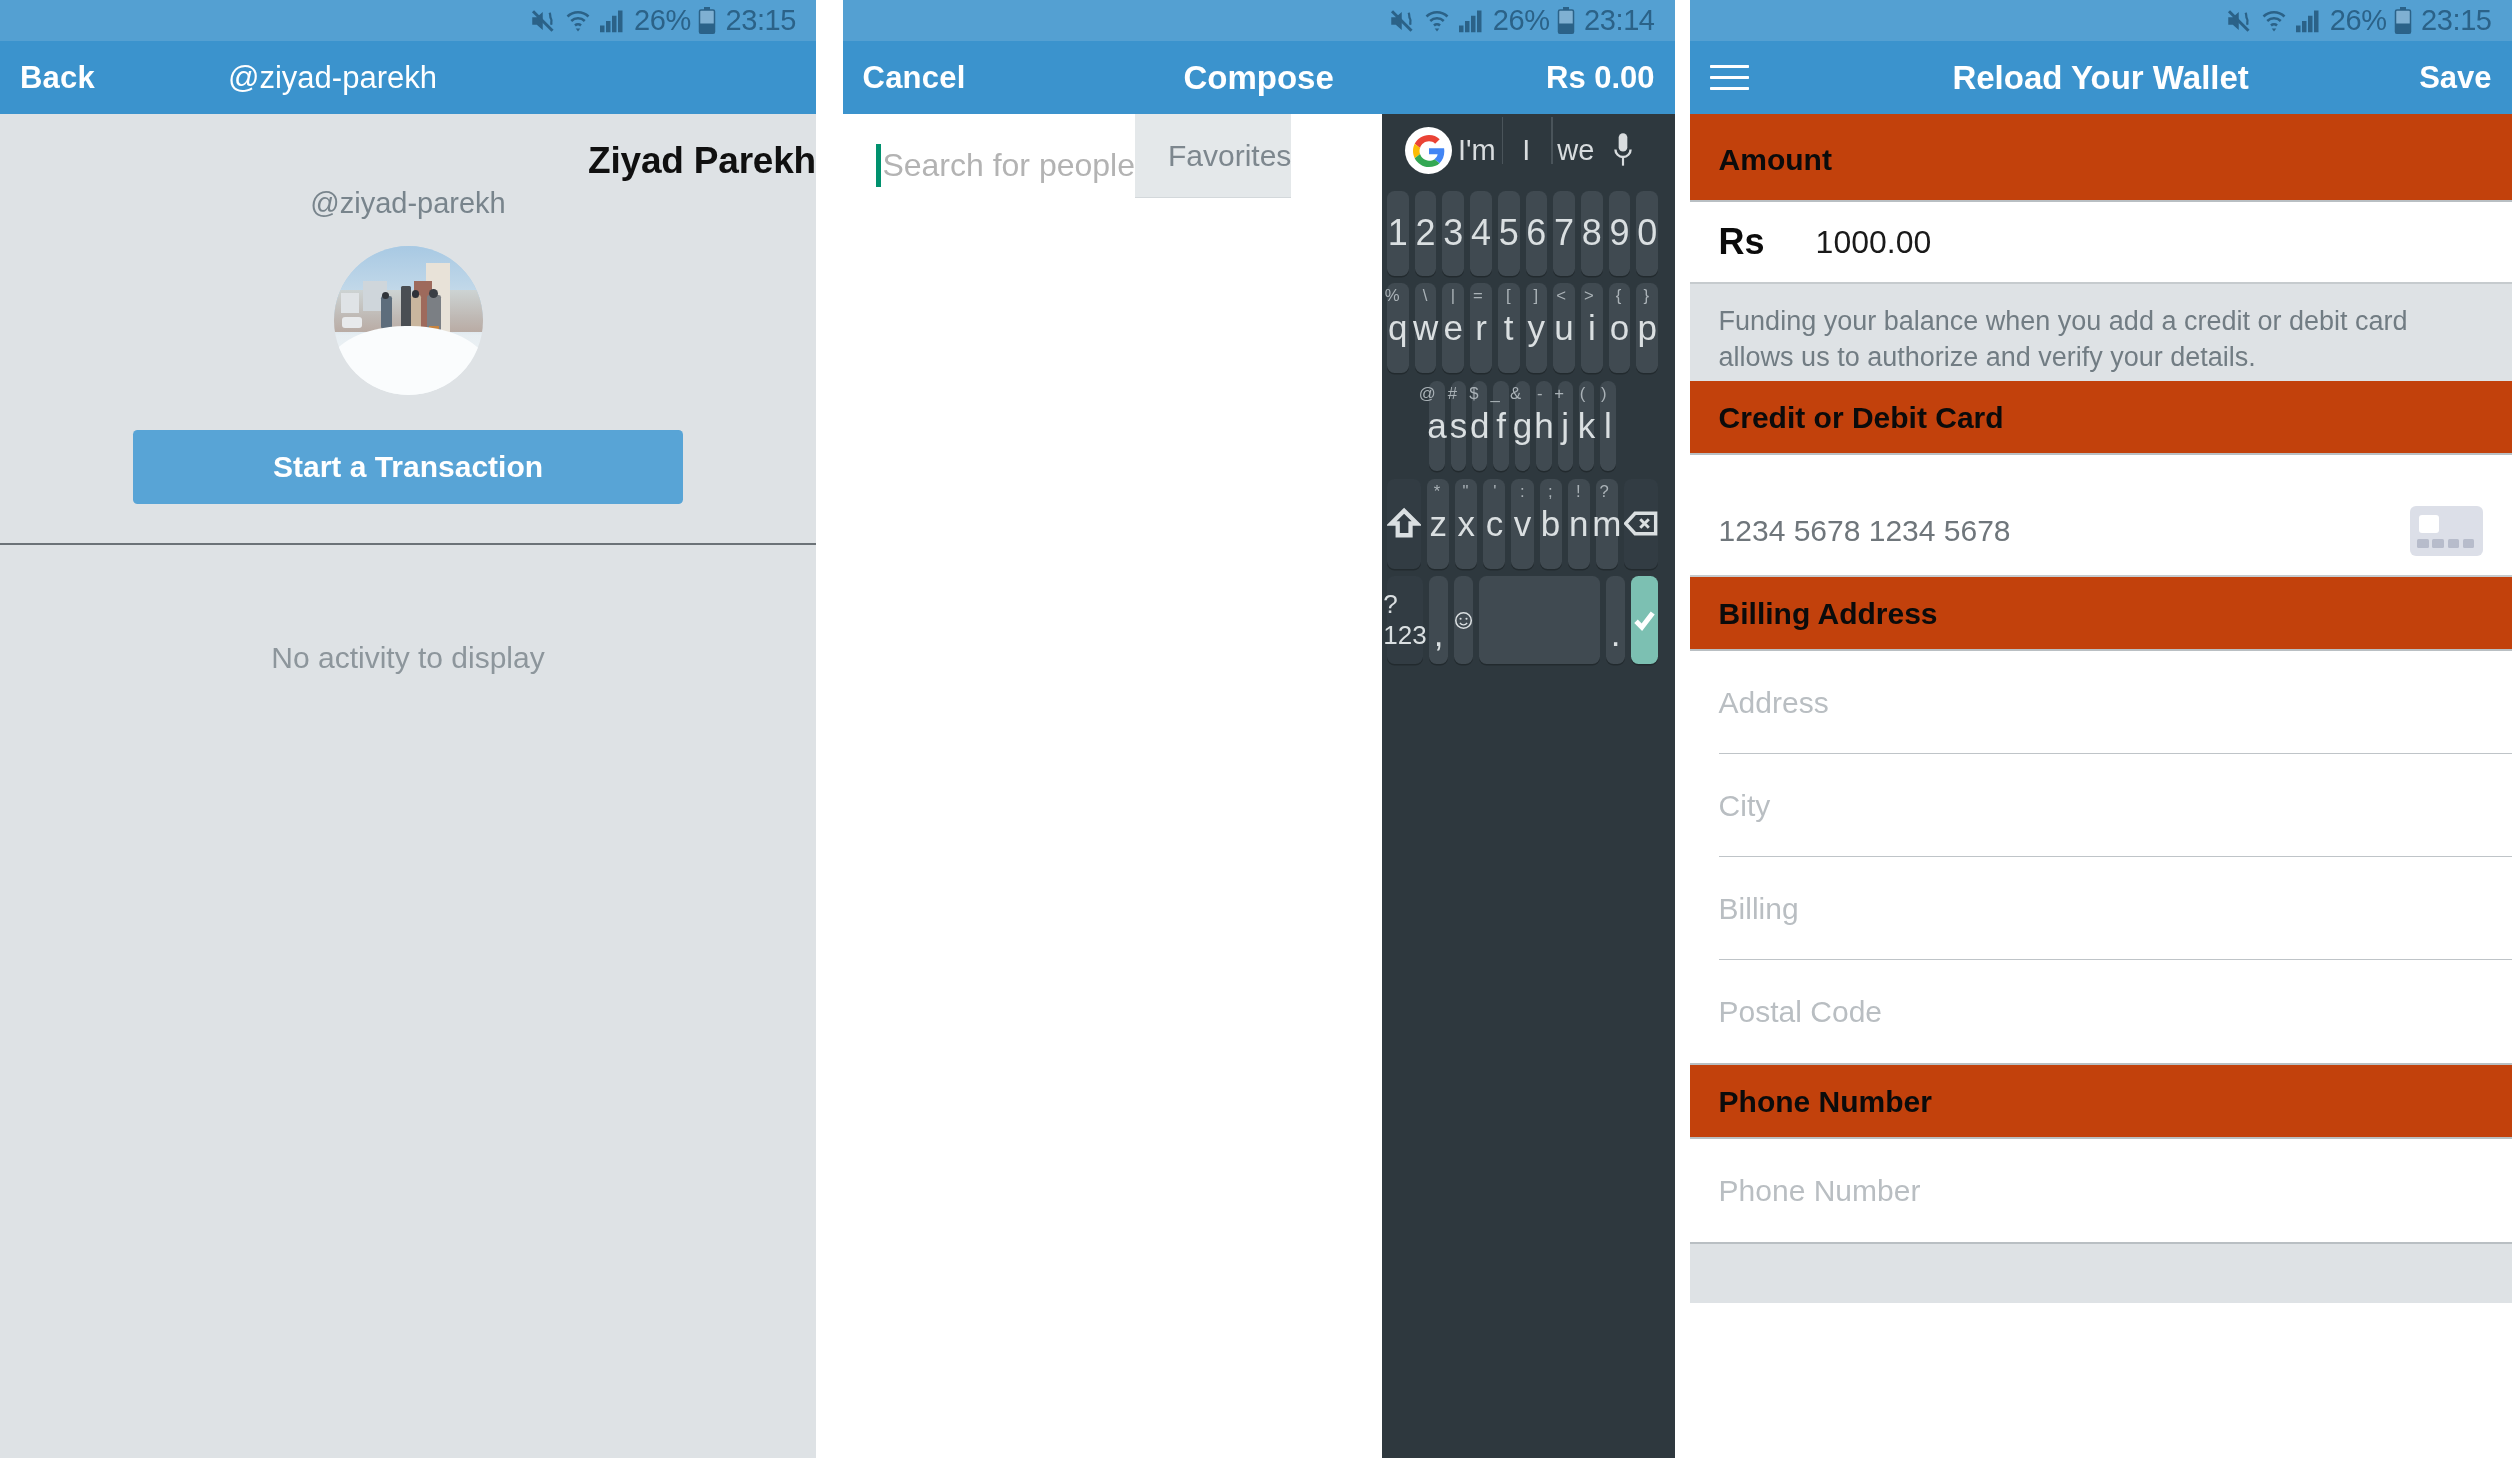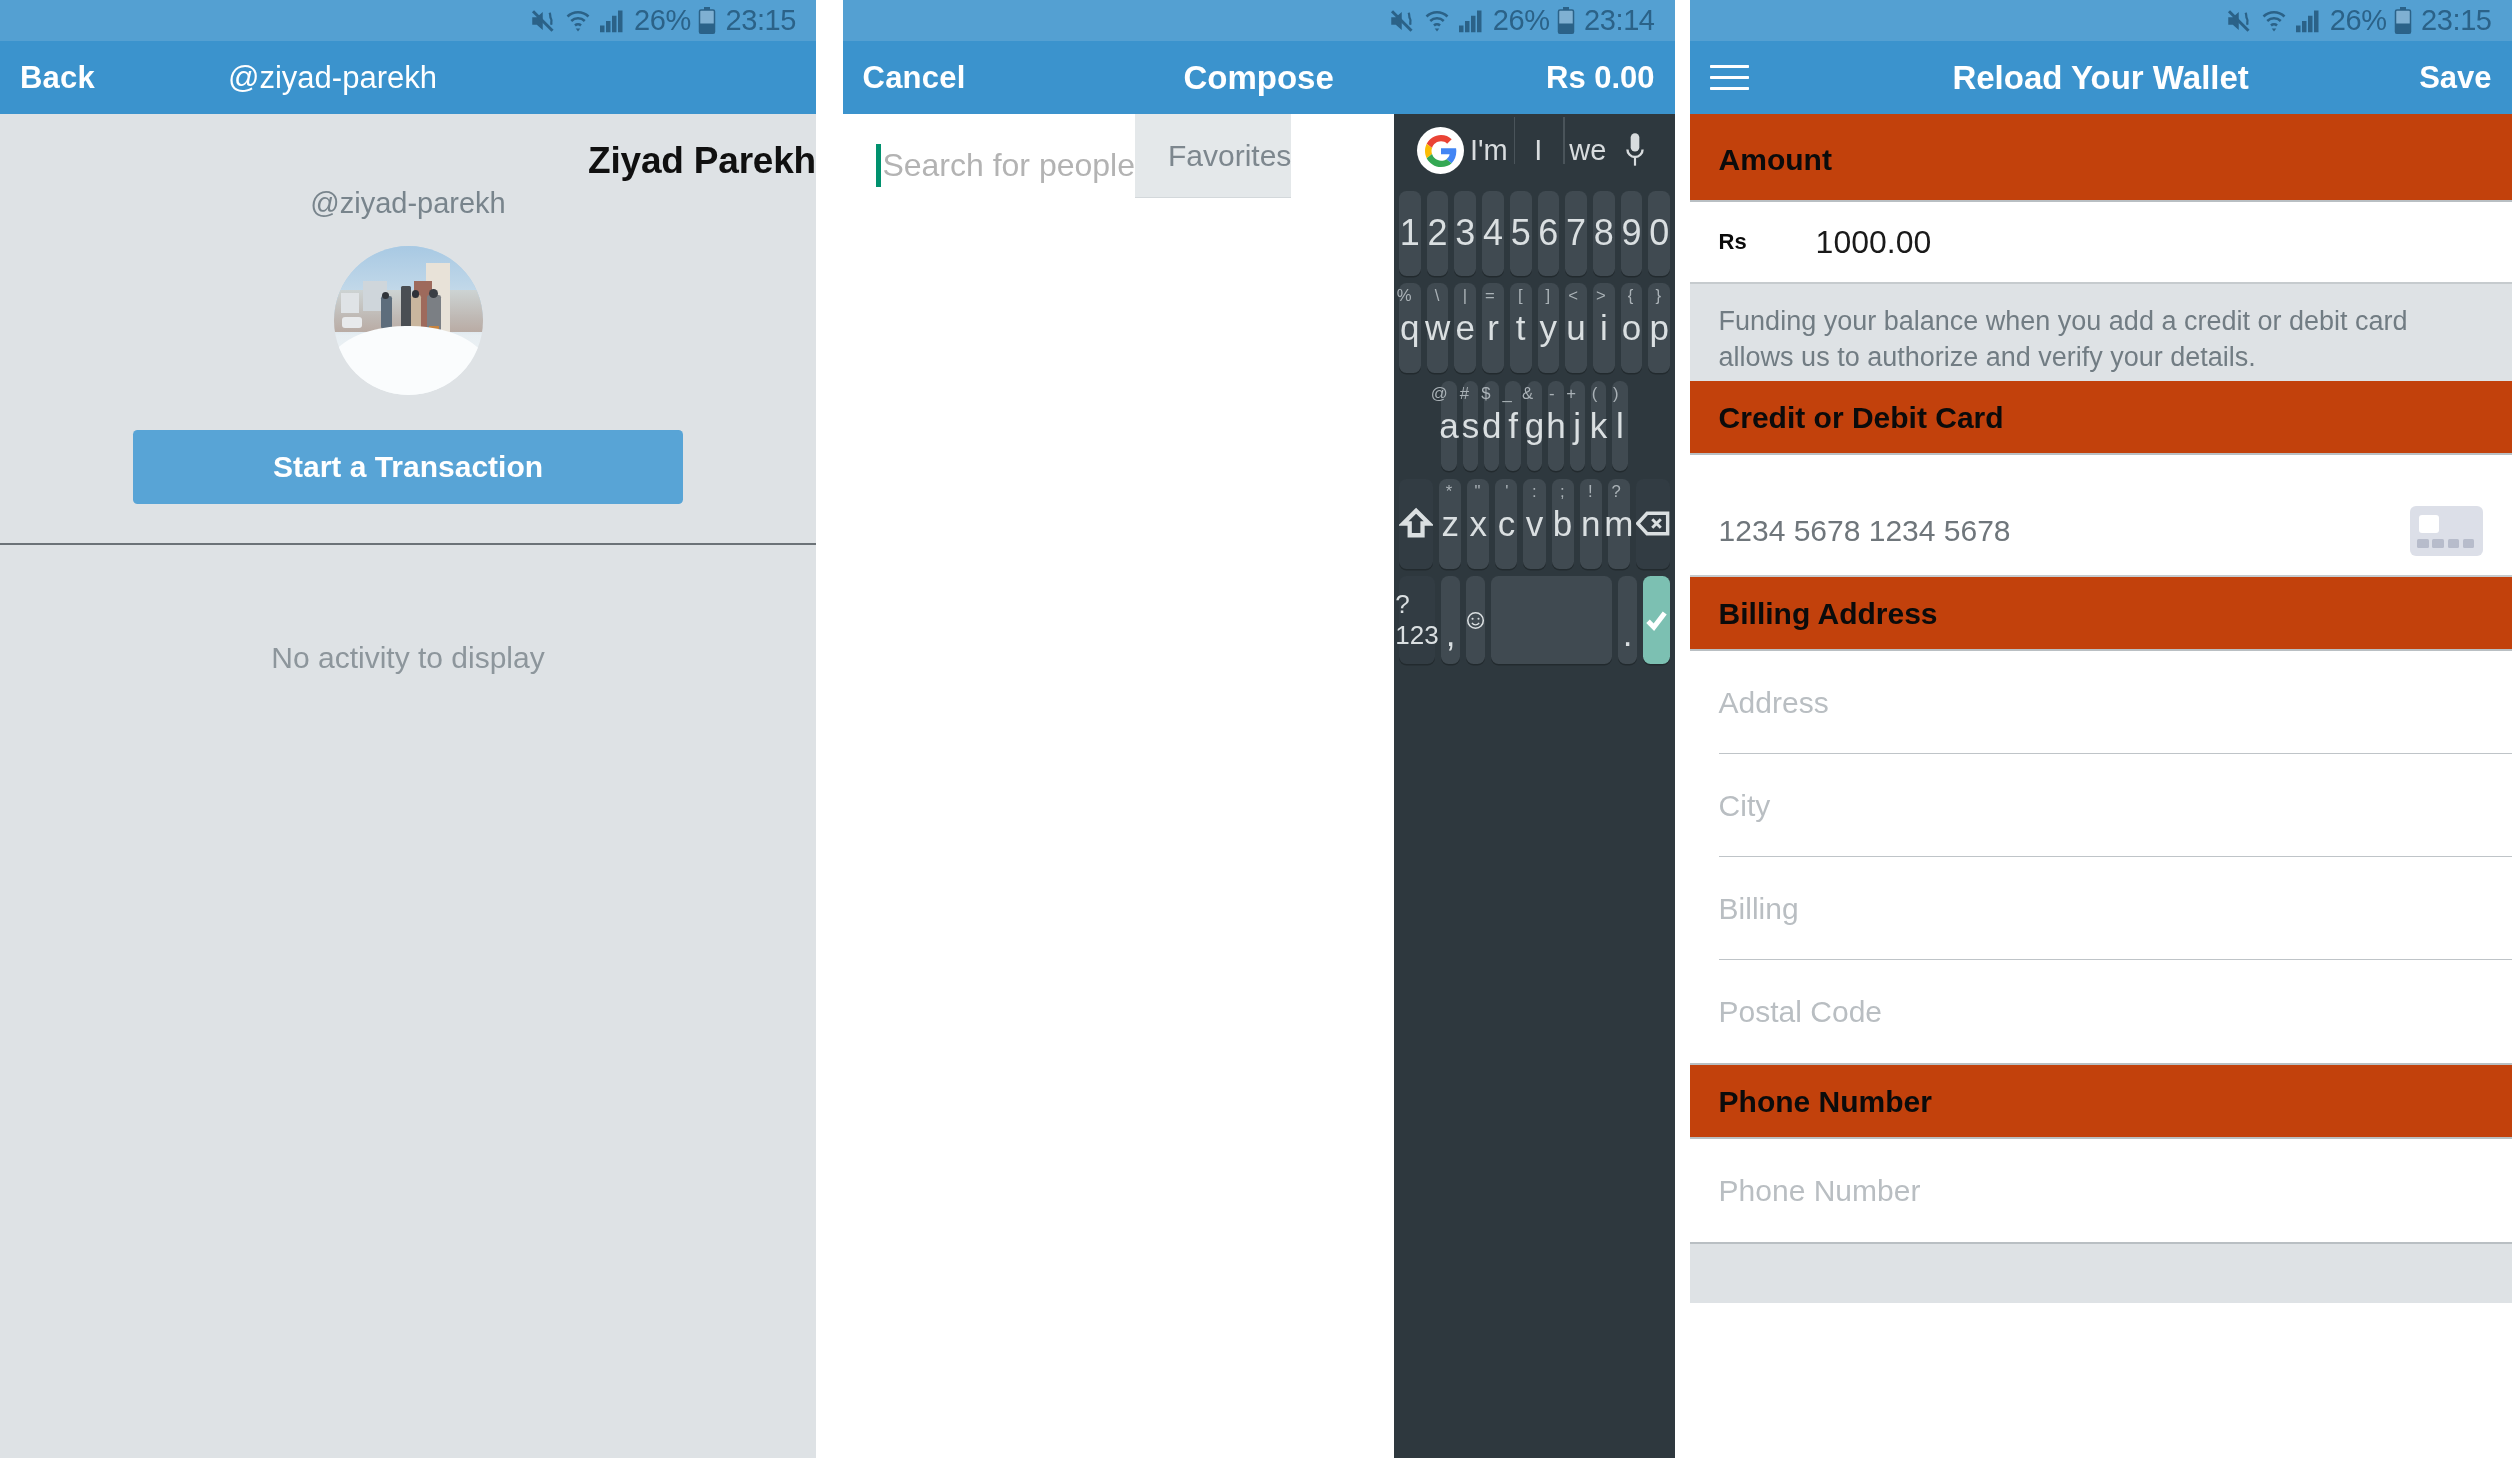--- a/index.html
+++ b/index.html
@@ -125,21 +125,21 @@
   .search-ph { font-size: 32px; color:#b3b3b3; }
   .p2-sep { height:2.3px; background:#c3c8cb; }
   .fav-row {
     height: 84px; background:#e4e8ea; display:flex; align-items:center;
     padding-left: 33px; border-bottom: 0.8px solid #d3d8db;
   }
   .fav-label { font-size: 30px; color:#7d878e; }
   .p2-filler { flex: 1; background:#fff; }
 
   
-  .kb { background:#2e383e; padding: 0 0 6px 0; }
+  .kb { background:#2e383e; padding: 0 12px 6px 0; }
   .kb-sugg {
     height: 73px; display:flex; align-items:center; position:relative;
     padding: 0 18px;
   }
   .g-logo {
     width: 47px; height: 47px; border-radius:50%; background:#fff;
     display:flex; align-items:center; justify-content:center; flex:0 0 auto;
     margin-left: 4.6px;
   }
   .g-logo svg { width: 32px; height: 32px; }
@@ -180,21 +180,21 @@
   .sec-head {
     background:#c2410c; padding: 20px 29px 18px 29px;
     font-size: 30px; font-weight: bold; color:#0b0b0b;
     border-bottom: 2.3px solid #b9bfc3;
   }
   .sec-head.tall { padding-top: 29px; padding-bottom: 23px; }
   .amount-row {
     height: 82px; display:flex; align-items:center; padding: 0 29px;
     background:#fff; border-bottom:2.3px solid #c6cbce;
   }
-  .amt-cur { font-size: 22px; font-weight:bold; color:#0b0b0b; width: 97px; }
+  .amt-cur { font-size: 36px; font-weight:bold; color:#0b0b0b; width: 97px; }
   .amt-val { font-size: 32px; color:#1a1a1a; }
   .note {
     background:#dee2e5; padding: 20px 29px 6px 29px;
     font-size: 27px; line-height: 1.32; color:#717c83;
   }
   .card-row {
     height: 90px; background:#fff; display:flex; align-items:center;
     padding: 0 29px; border-bottom: 2.3px solid #c6cbce; position:relative;margin-top:32px;
   }
   .card-num { font-size: 30px; color:#6f767b; }

